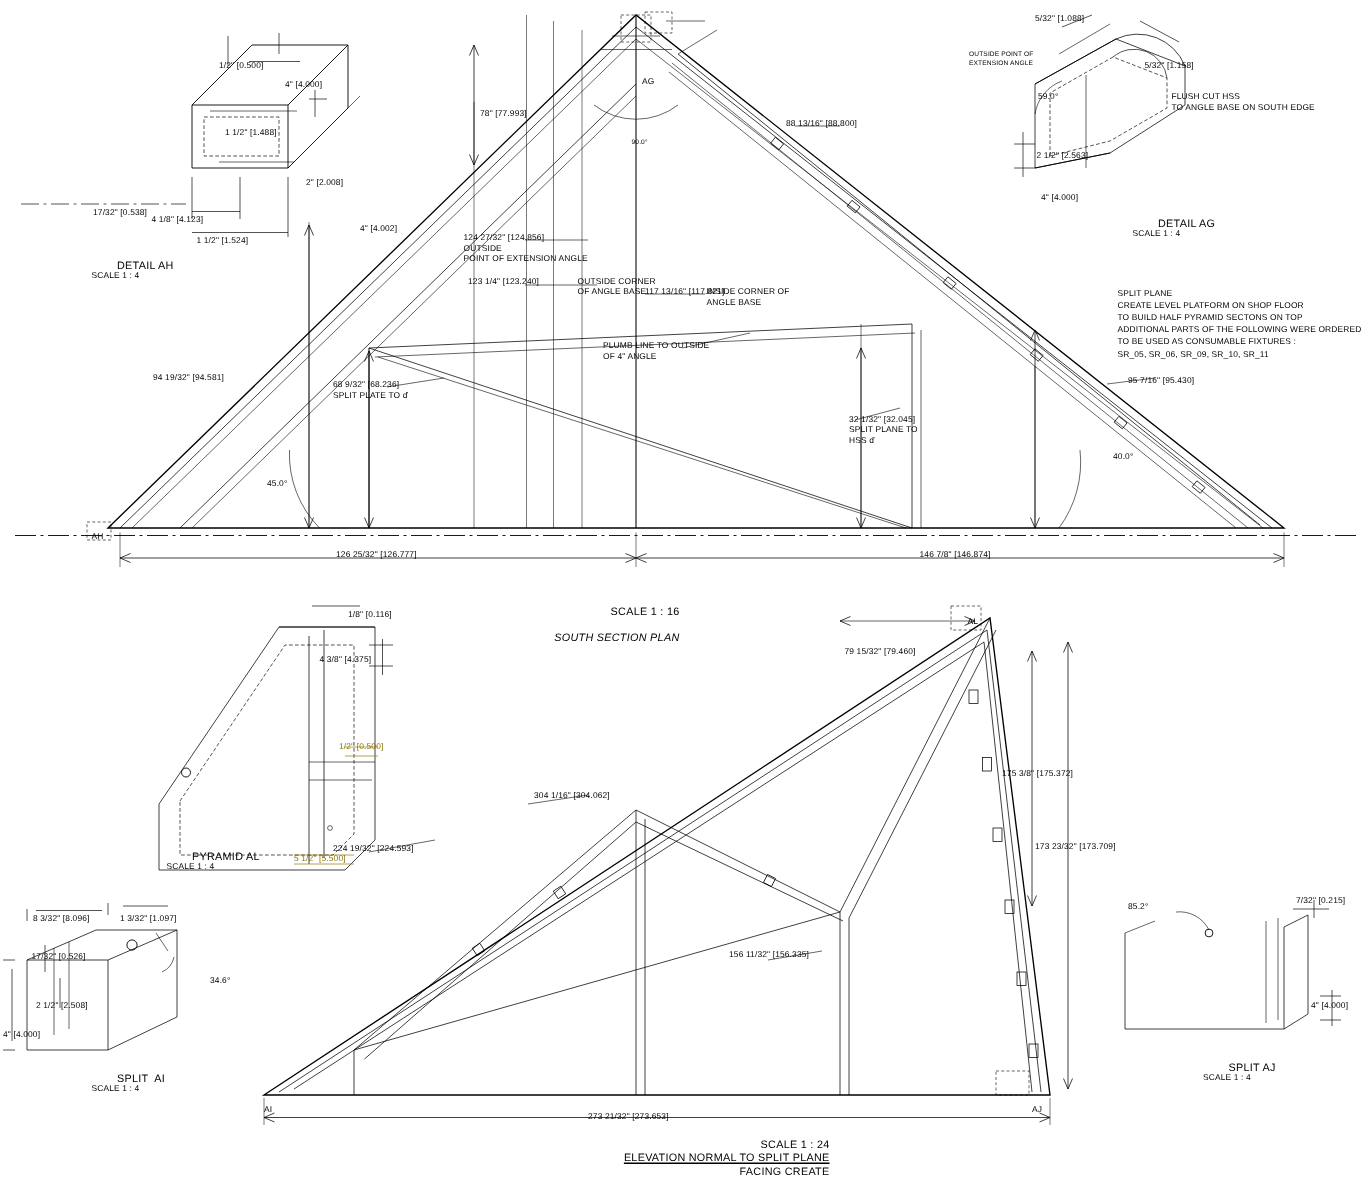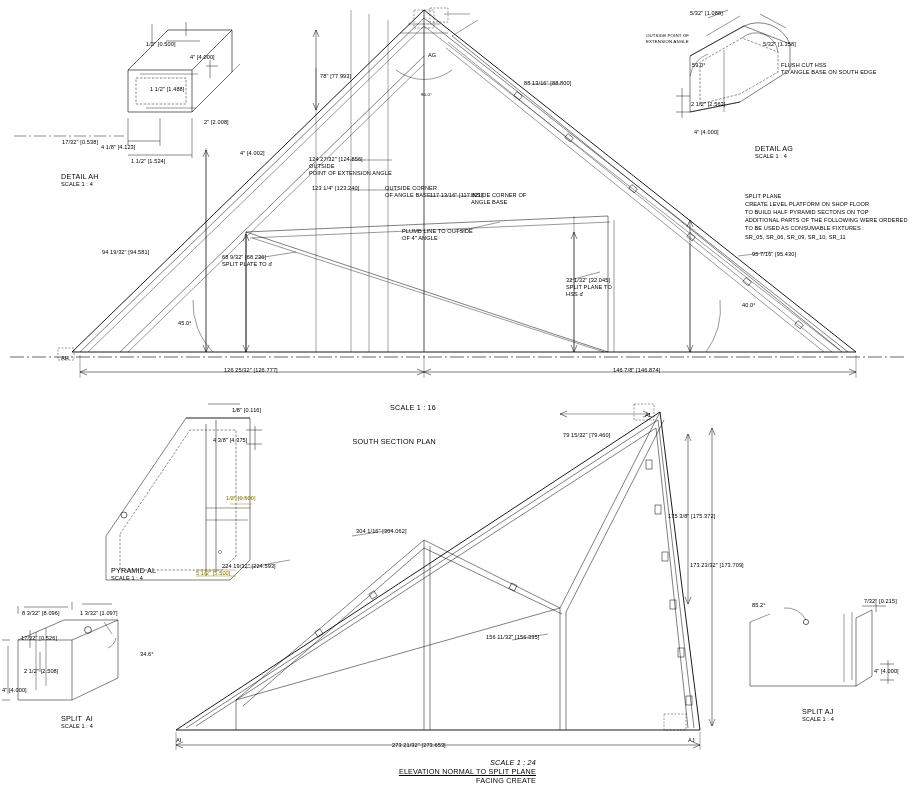--- a/index.html
+++ b/index.html
@@ -26,20 +26,21 @@
     font-size: 5.6px;
     line-height: 1.25;
     white-space: pre;
     color: #000;
     letter-spacing: 0.1px;
   }
   .lbl.c { text-align: right; }
   .big {
     font-size: 7.2px;
     letter-spacing: 0.2px;
+    margin-left: 17px;
   }
   .tiny {
     font-size: 4.4px;
   }
   .note {
     font-size: 5.6px;
     line-height: 1.45;
   }
   .gold { color: #8a7400; }
 </style>
@@ -376,21 +377,21 @@
   <div class="lbl" style="left:61px; top:355px;">AH</div>
 
   <div class="lbl note" style="left:745px; top:192px;">SPLIT PLANE
 CREATE LEVEL PLATFORM ON SHOP FLOOR
 TO BUILD HALF PYRAMID SECTONS ON TOP
 ADDITIONAL PARTS OF THE FOLLOWING WERE ORDERED
 TO BE USED AS CONSUMABLE FIXTURES :
 SR_05, SR_06, SR_09, SR_10, SR_11</div>
 
   <div class="lbl big c" style="left:316px; top:403px; width:120px;">SCALE 1 : 16</div>
-  <div class="lbl big c" style="left:316px; top:437px; width:120px;">SOUTH SECTION PLAN</div>
+  <div class="lbl big c" style="left:316px; top:420px; width:120px;font-style:italic;">SOUTH SECTION PLAN</div>
 
   <div class="lbl" style="left:232px; top:407px;">1/8" [0.116]</div>
   <div class="lbl" style="left:213px; top:437px;">4 3/8" [4.375]</div>
   <div class="lbl gold" style="left:226px; top:495px;">1/2" [0.500]</div>
   <div class="lbl gold" style="left:196px; top:570px;">5 1/2" [5.500]</div>
   <div class="lbl big" style="left:111px; top:566px;">PYRAMID AL</div>
   <div class="lbl" style="left:111px; top:575px;">SCALE 1 : 4</div>
 
   <div class="lbl" style="left:22px; top:610px;">8 3/32" [8.096]</div>
   <div class="lbl" style="left:80px; top:610px;">1 3/32" [1.097]</div>
@@ -412,17 +413,17 @@
   <div class="lbl" style="left:690px; top:562px;">173 23/32" [173.709]</div>
   <div class="lbl" style="left:356px; top:528px;">304 1/16" [304.062]</div>
   <div class="lbl" style="left:222px; top:563px;">224 19/32" [224.593]</div>
   <div class="lbl" style="left:486px; top:634px;">156 11/32" [156.335]</div>
   <div class="lbl" style="left:392px; top:742px;">273 21/32" [273.653]</div>
 
   <div class="lbl" style="left:645px; top:412px;">AL</div>
   <div class="lbl" style="left:688px; top:737px;">AJ</div>
   <div class="lbl" style="left:176px; top:737px;">AI</div>
 
-  <div class="lbl big c" style="left:356px; top:758px; width:180px;font-style:italic;">SCALE 1 : 24</div>
+  <div class="lbl big c" style="left:356px; top:758px; width:180px;">SCALE 1 : 24</div>
   <div class="lbl big c" style="left:356px; top:767px; width:180px;text-decoration:underline;">ELEVATION NORMAL TO SPLIT PLANE</div>
   <div class="lbl big c" style="left:356px; top:776px; width:180px;">FACING CREATE</div>
 
 </div>
 
 </body></html>

